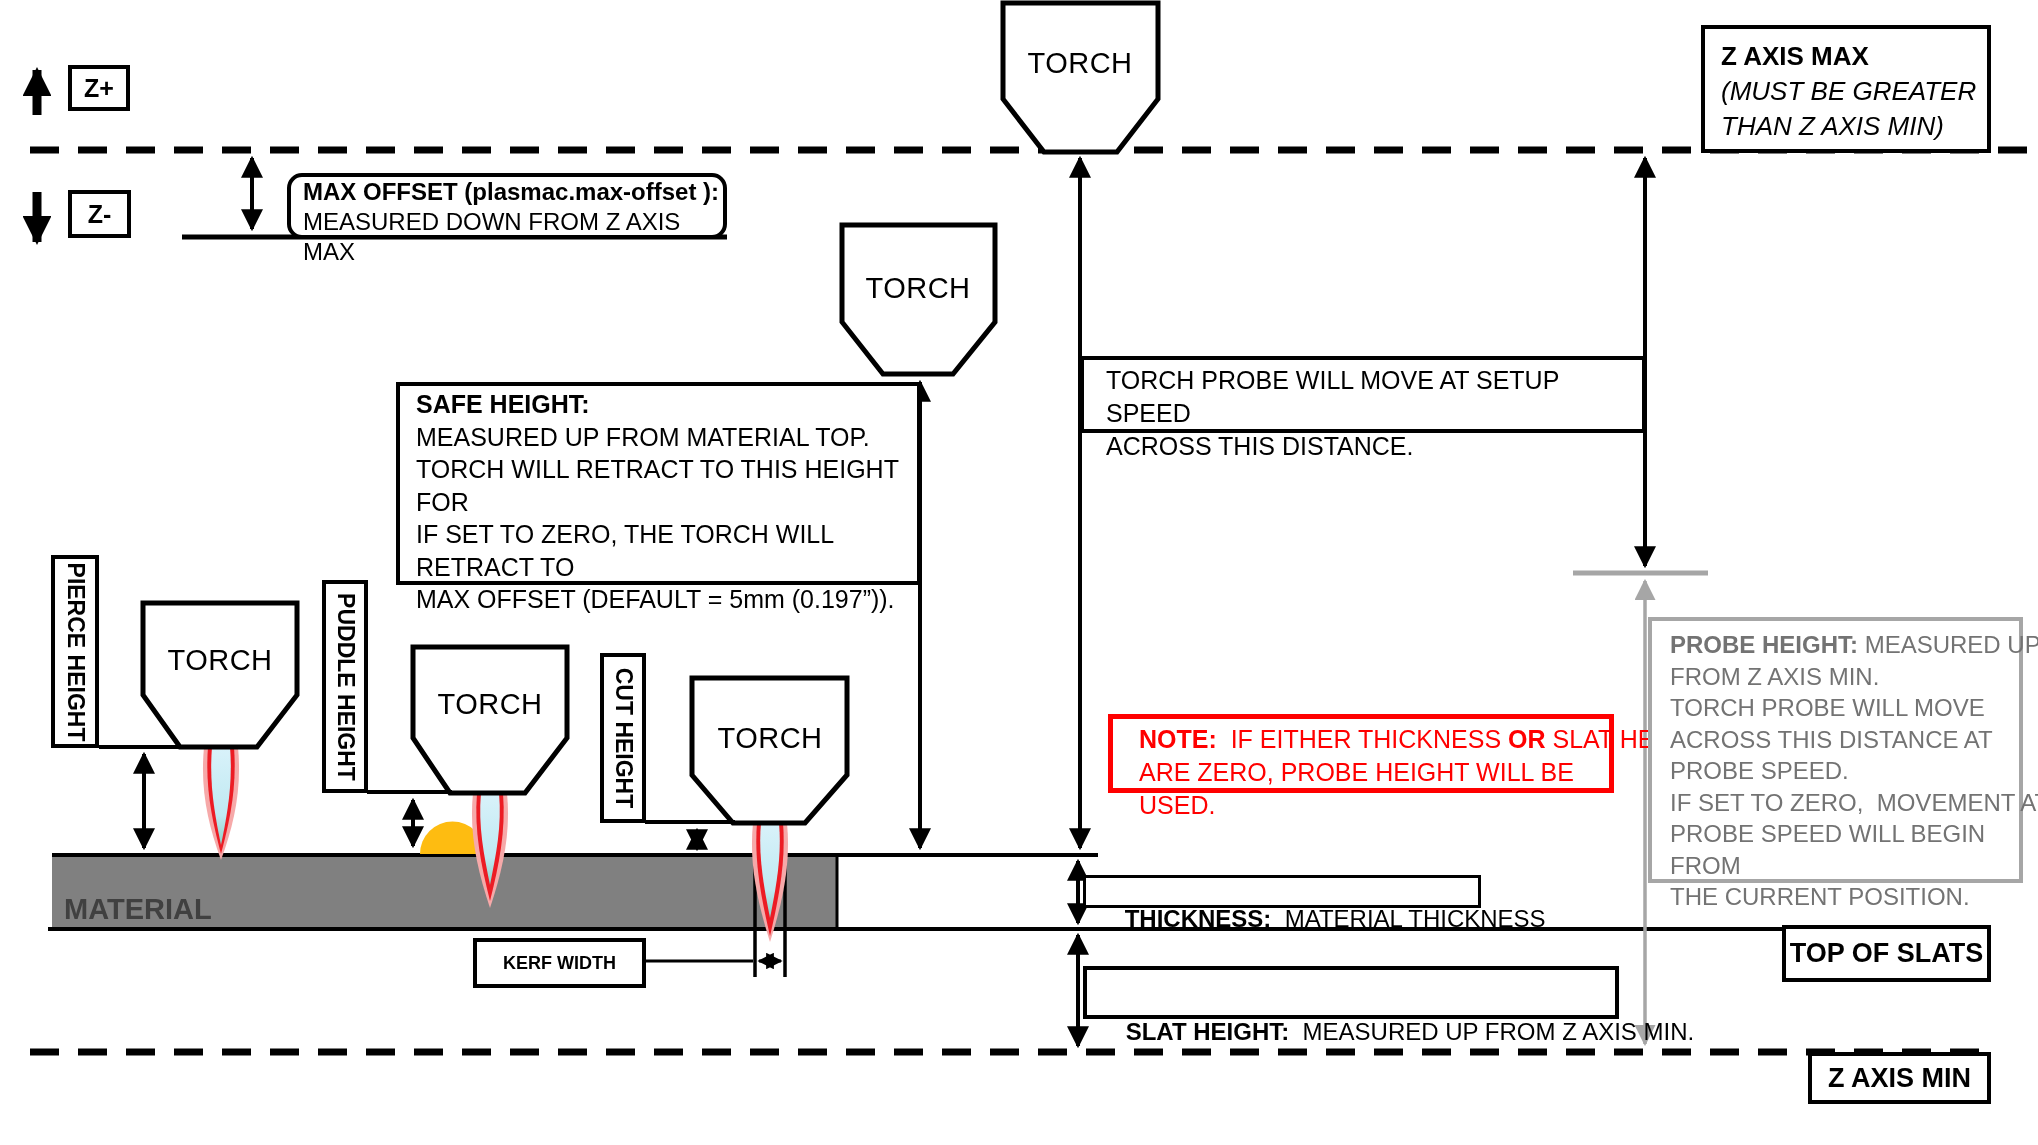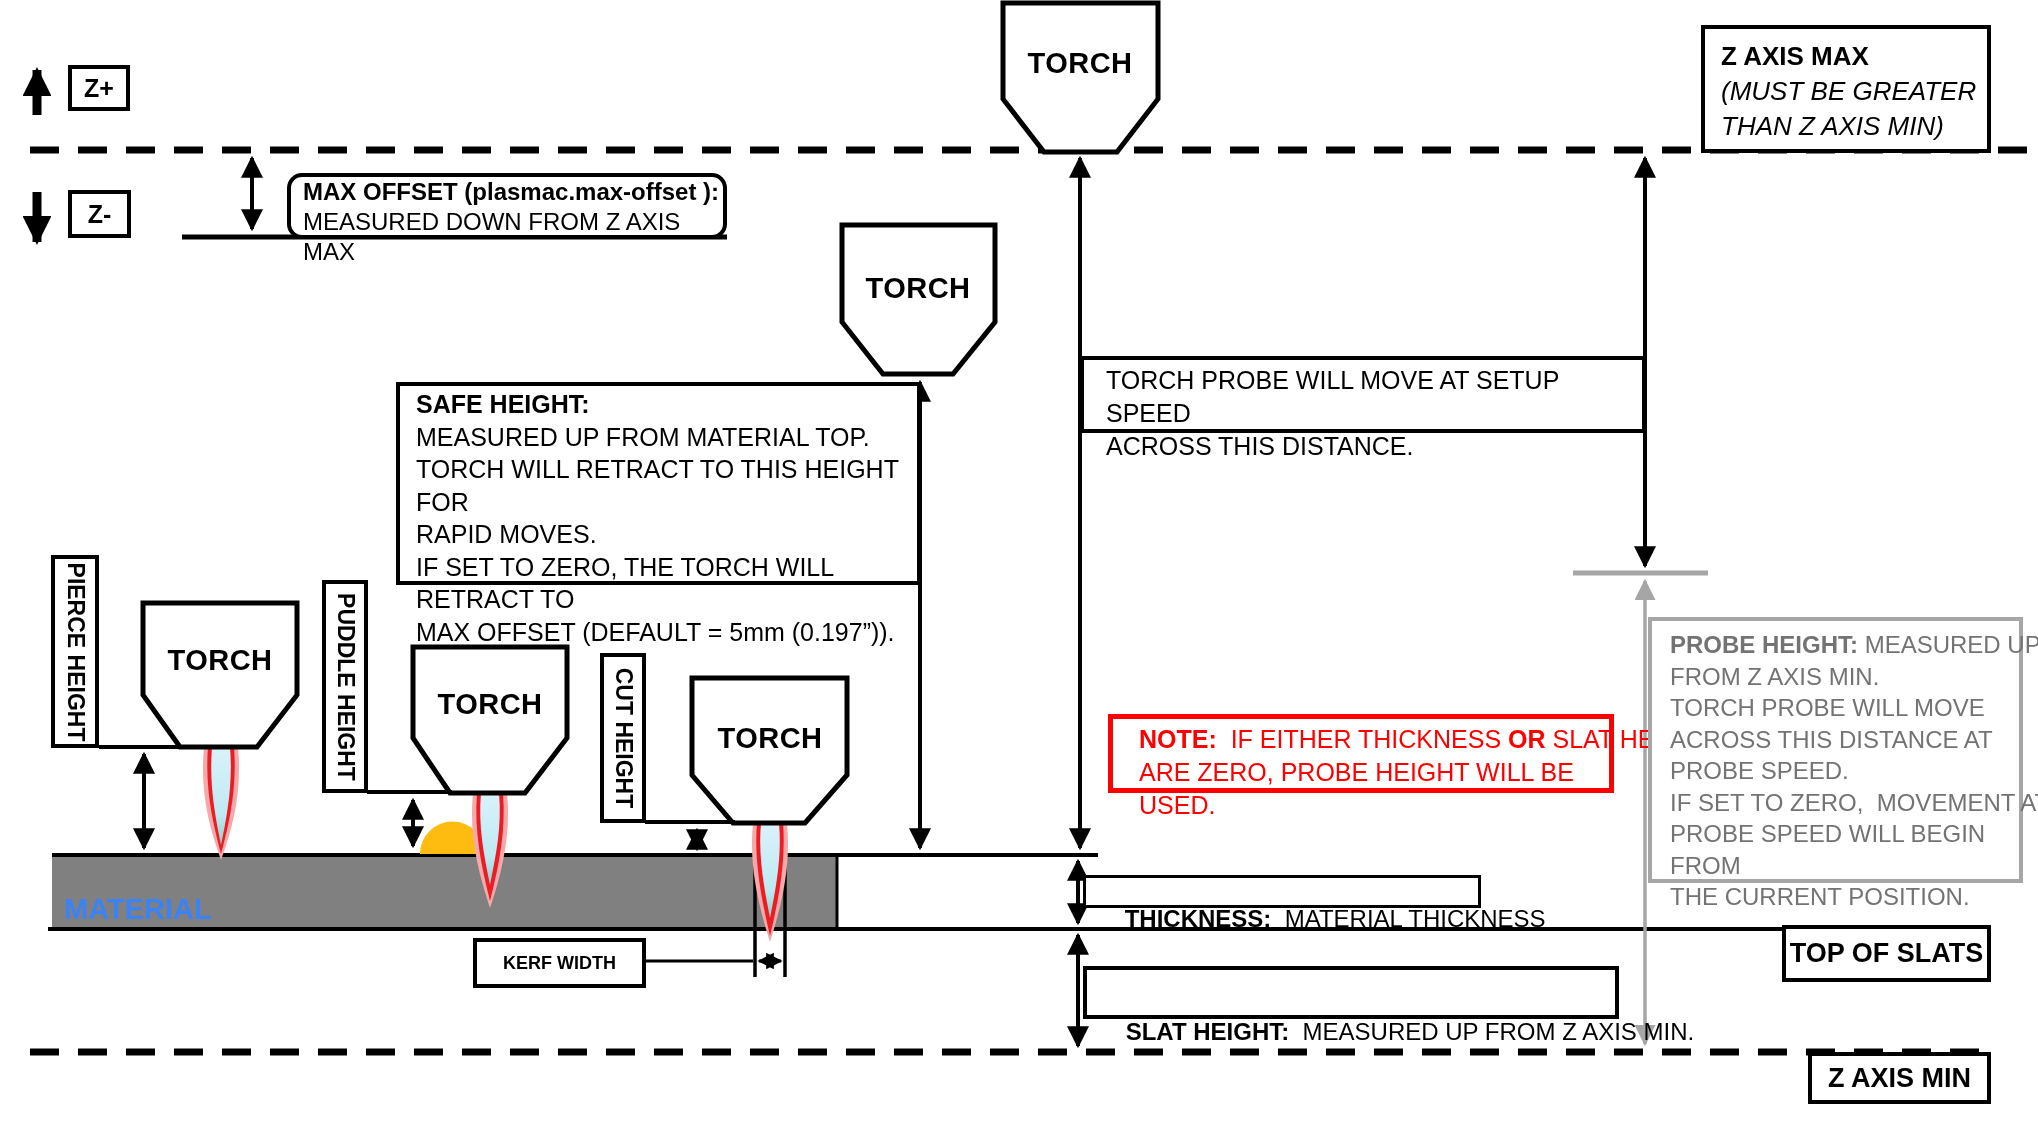--- a/index.html
+++ b/index.html
@@ -5,21 +5,21 @@
   html,body{margin:0;padding:0;background:#fff;}
   #stage{position:relative;width:2038px;height:1145px;background:#fff;overflow:hidden;
          font-family:"Liberation Sans",sans-serif;color:#000;}
   #stage svg{position:absolute;left:0;top:0;}
   .box{position:absolute;background:#fff;border:4px solid #000;box-sizing:border-box;}
   .tag{display:flex;align-items:center;justify-content:center;font-weight:bold;}
   .txt{line-height:33px;font-size:25px;}
   .pre{white-space:pre;}
   .bold{font-weight:bold;}
   .ital{font-style:italic;}
-  .torchlabel{position:absolute;width:140px;text-align:center;font-weight:bold;
+  .torchlabel{position:absolute;width:140px;text-align:center;font-weight:normal;
               font-size:29px;letter-spacing:.5px;}
   .vlabel{position:absolute;border:4px solid #000;background:#fff;box-sizing:border-box;}
   .vlabel span{position:absolute;left:50%;top:50%;transform:translate(-50%,-50%) rotate(90deg);
                white-space:nowrap;font-weight:bold;font-size:23px;}
   .graybox{border-color:#a6a6a6;color:#737373;}
   .redbox{border-color:#ff0000;color:#ff0000;border-width:5px;}
 </style>
 </head>
 <body>
 
@@ -125,21 +125,20 @@
 
   <div class="box" style="left:1080px;top:356px;width:566px;height:77px;padding:4px 0 0 22px;font-size:25px;line-height:33px;">
     <div>TORCH PROBE WILL MOVE AT SETUP SPEED</div>
     <div>ACROSS THIS DISTANCE.</div>
   </div>
 
   <div class="box" style="left:396px;top:382px;width:525px;height:203px;padding:2px 0 0 16px;font-size:25px;line-height:32.5px;">
     <div class="bold">SAFE HEIGHT:</div>
     <div>MEASURED UP FROM MATERIAL TOP.</div>
     <div>TORCH WILL RETRACT TO THIS HEIGHT FOR</div>
-    <div>RAPID MOVES.</div>
     <div>IF SET TO ZERO, THE TORCH WILL RETRACT TO</div>
     <div>MAX OFFSET (DEFAULT = 5mm (0.197”)).</div>
   </div>
 
   <div class="box redbox" style="left:1108px;top:714px;width:506px;height:79px;padding:4px 0 0 26px;font-size:25px;line-height:33px;">
     <div class="pre"><span class="bold">NOTE:</span><span>  IF EITHER THICKNESS </span><span class="bold">OR</span><span> SLAT HEIGHT</span></div>
     <div>ARE ZERO, PROBE HEIGHT WILL BE USED.</div>
   </div>
 
   <div class="box graybox" style="left:1648px;top:617px;width:375px;height:266px;padding:8px 0 0 18px;font-size:24px;line-height:31.5px;">
@@ -182,15 +181,15 @@
   <div class="vlabel" style="left:600px;top:653px;width:46px;height:170px;">
     <span>CUT HEIGHT</span>
   </div>
 
   <div class="torchlabel" style="left:1010px;top:47px;">TORCH</div>
   <div class="torchlabel" style="left:848px;top:272px;">TORCH</div>
   <div class="torchlabel" style="left:150px;top:644px;">TORCH</div>
   <div class="torchlabel" style="left:420px;top:688px;">TORCH</div>
   <div class="torchlabel" style="left:700px;top:722px;">TORCH</div>
 
-  <div style="position:absolute;left:64px;top:893px;font-weight:bold;font-size:29px;color:#3b82f6;">MATERIAL</div>
+  <div style="position:absolute;left:64px;top:893px;font-weight:bold;font-size:29px;color:#404040;">MATERIAL</div>
 
 </div>
 
 </body></html>

